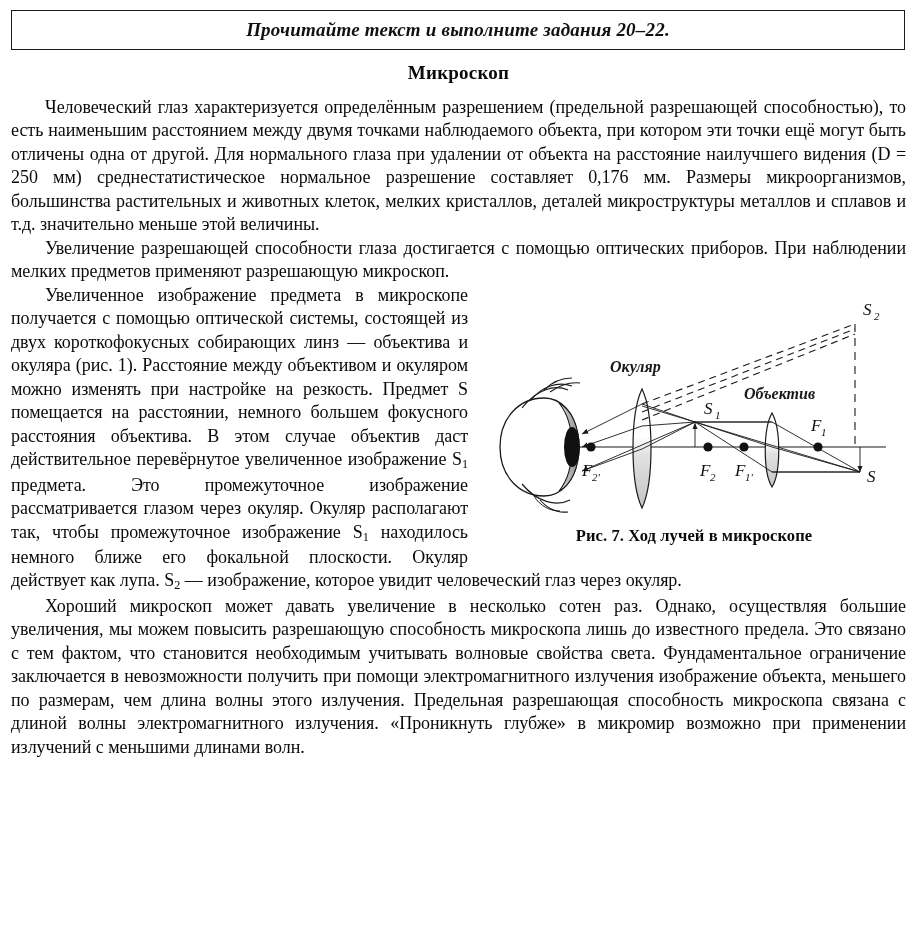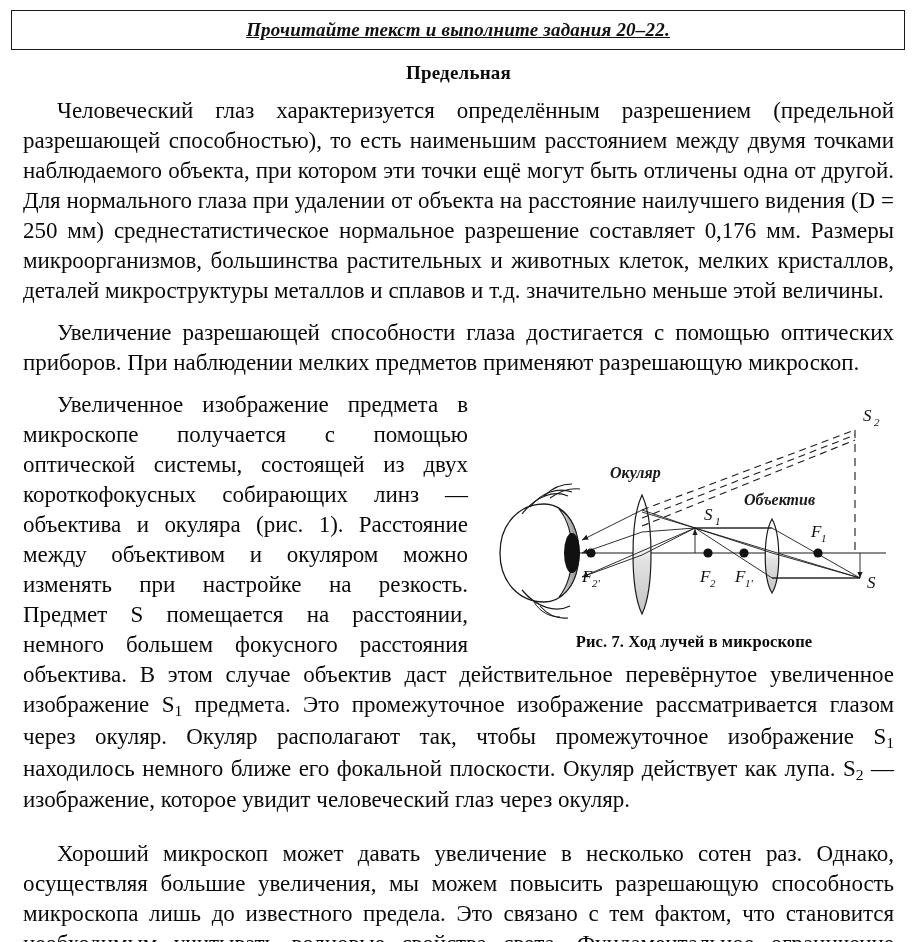--- a/index.html
+++ b/index.html
@@ -31,42 +31,41 @@
     justify-content: center;
   }
   .header-box-text {
     font-family: "Liberation Serif", "DejaVu Serif", serif;
     font-weight: bold;
     font-style: italic;
     font-size: 19px;
     letter-spacing: 0.2px;
     color: #111;
     white-space: nowrap;
-    text-decoration: underline;
   }
 
   
   .doc {
     position: absolute;
     left: 11px;
     top: 58px;
     width: 895px;
   }
 
   .doc-title {
     text-align: center;
     font-weight: bold;
     font-size: 19px;
     margin: 4px 0 12px 0;
     letter-spacing: 0.2px;
   }
 
   p.body-par {
-    margin: 12px;
-    font-size: 23px;
+    margin: 0;
+    font-size: 18px;
     line-height: 1.305;
     text-align: justify;
     text-indent: 34px;
     letter-spacing: -0.05px;
     word-spacing: 0.1px;
   }
 
   
   .figure-float {
     float: right;
@@ -115,21 +114,21 @@
 </style>
 </head>
 <body>
 
 <div class="header-box">
   <span class="header-box-text">Прочитайте текст и выполните задания 20–22.</span>
 </div>
 
 <div class="doc">
 
-  <div class="doc-title">Предельная</div>
+  <div class="doc-title">Микроскоп</div>
 
   <p class="body-par">Человеческий глаз характеризуется определённым разрешением (предельной разрешающей способностью), то есть наименьшим расстоянием между двумя точками наблюдаемого объекта, при котором эти точки ещё могут быть отличены одна от другой. Для нормального глаза при удалении от объекта на расстояние наилучшего видения (D = 250 мм) среднестатистическое нормальное разрешение составляет 0,176 мм. Размеры микроорганизмов, большинства растительных и животных клеток, мелких кристаллов, деталей микроструктуры металлов и сплавов и т.д. значительно меньше этой величины.</p>
 
   <p class="body-par">Увеличение разрешающей способности глаза достигается с помощью оптических приборов. При наблюдении мелких предметов применяют разрешающую микроскоп.</p>
 
   <div class="figure-float">
     <div class="figure-wrap">
       <svg width="424" height="228" viewBox="0 0 424 228" xmlns="http://www.w3.org/2000/svg">
         <defs>
           <linearGradient id="irisgrad" x1="0" y1="0" x2="1" y2="0">

